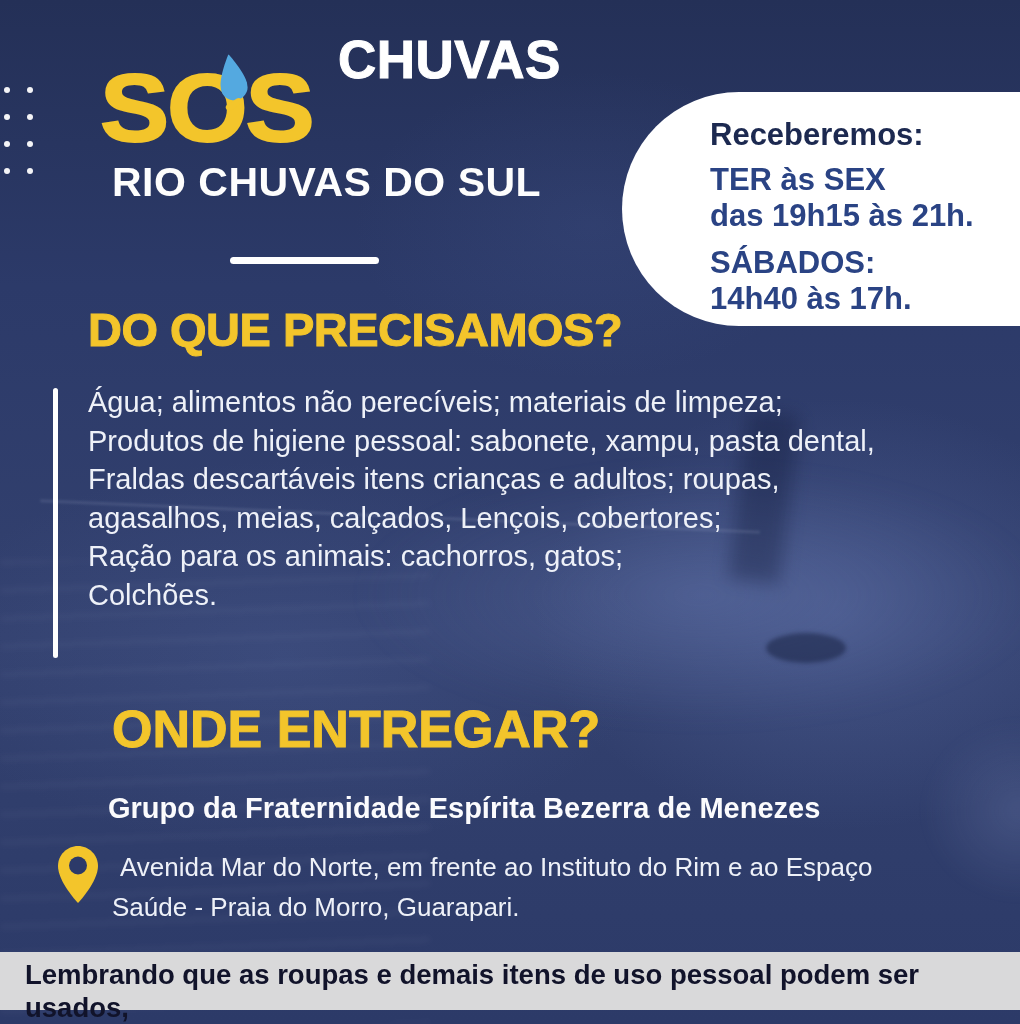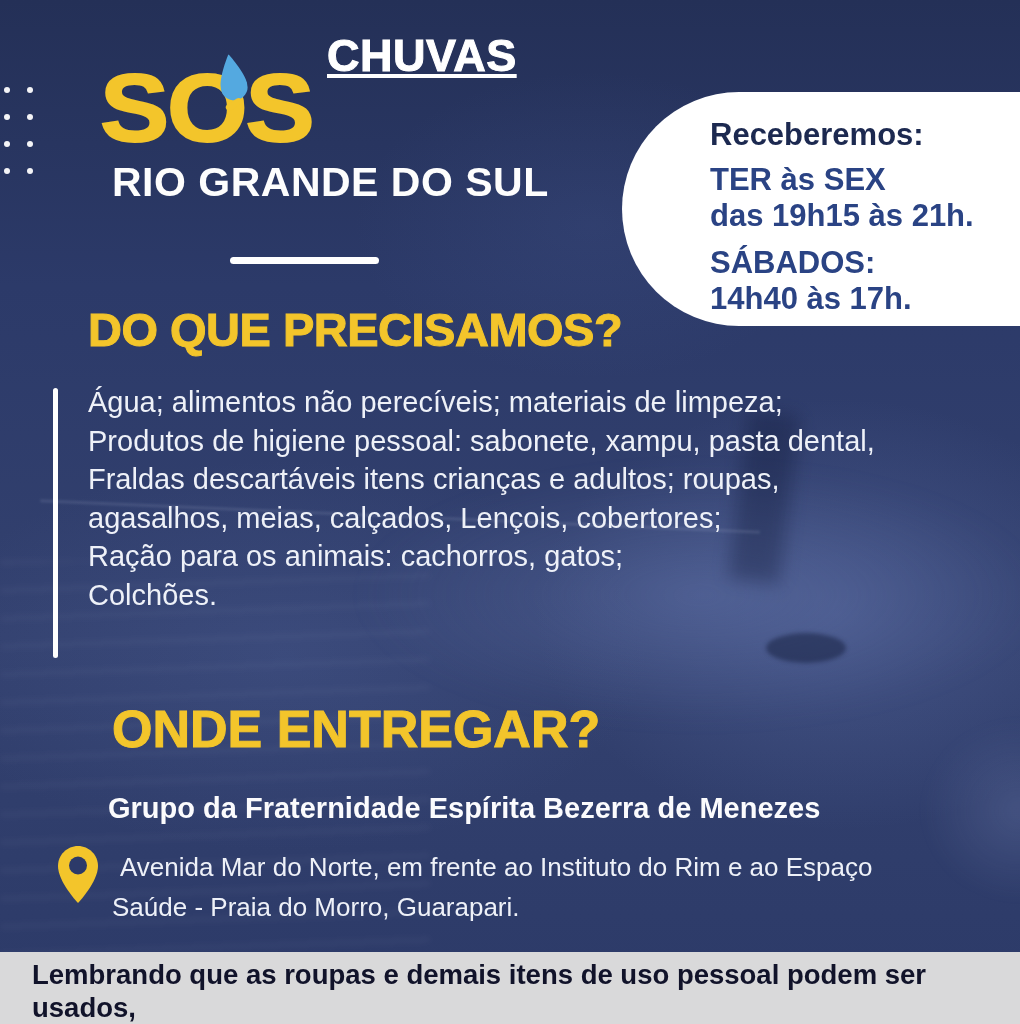--- a/index.html
+++ b/index.html
@@ -41,22 +41,22 @@
 
   
   .logo-sos { position: absolute; left: 100px; top: 60px;
     font-size: 96px; font-weight: 900; line-height: 1; letter-spacing: -2px;
     color: var(--yellow); transform: scaleX(1.08); transform-origin: left top;
     -webkit-text-stroke: 2px var(--yellow); }
   .drop { position: absolute; left: 219px; top: 54px; width: 27px; height: 47px;
     transform: rotate(-10deg); }
   .accent-mark { position: absolute; left: 225px; top: 101px; width: 18px; height: 7px;
     background: var(--yellow); border-radius: 4px; transform: rotate(-32deg); }
-  .logo-chuvas { position: absolute; left: 327px; top: 33px;
-    font-size: 45px; font-weight: 900; line-height: 1; letter-spacing: 0.5px; color: #fff; text-decoration: underline;
+  .logo-chuvas { position: absolute; left: 338px; top: 33px;
+    font-size: 53px; font-weight: 900; line-height: 1; letter-spacing: 0.5px; color: #fff;
     -webkit-text-stroke: 1px #fff; }
   .logo-region { position: absolute; left: 112px; top: 162px;
     font-size: 41px; font-weight: 700; line-height: 1; letter-spacing: 0.5px; color: #fdfdfd; }
   .divider { position: absolute; left: 230px; top: 257px; width: 149px; height: 7px;
     background: #fff; border-radius: 4px; }
 
   
   .schedule-card { position: absolute; left: 622px; top: 92px; width: 470px; height: 234px;
     background: #fff; border-radius: 117px 0 0 117px; padding: 25px 0 0 88px; }
   .schedule-title { font-size: 31px; font-weight: 700; color: #1c2950; margin-bottom: 9px; }
@@ -76,22 +76,22 @@
     font-size: 52px; font-weight: 900; line-height: 1; color: var(--yellow);
     -webkit-text-stroke: 1px var(--yellow); }
   .delivery-org { position: absolute; left: 108px; top: 792px;
     font-size: 29px; font-weight: 700; color: #fbfbfd; }
   .pin { position: absolute; left: 58px; top: 846px; width: 40px; height: 57px; }
   .address { position: absolute; left: 112px; top: 847px; width: 840px;
     font-size: 26px; line-height: 40px; color: #eef1f8; }
   .address .l1 { padding-left: 8px; }
 
   
-  .footer-bar { position: absolute; left: 0; top: 952px; width: 1020px; height: 72px;
-    background: #d9d9da; padding: 6px 20px 0 32px; }
+  .footer-bar { position: absolute; left: 0; top: 952px; width: 1020px; height: 58px;
+    background: #d9d9da; padding: 6px 20px 0 25px; }
   .footer-text { font-size: 27.5px; font-weight: 700; color: #11132a; line-height: 33px;
     font-family: "Liberation Sans", sans-serif; }
 
   :root { --yellow: #F3C52B; }
 </style>
 </head>
 <body>
 
 <div class="flyer">
 
@@ -112,21 +112,21 @@
     <span class="dot"></span>
       <span class="dot"></span>
   </div>
 
   <div class="logo-sos">SOS</div>
   <svg class="drop" viewBox="0 0 27 47">
     <path d="M13.5 0 C13.5 0 27 21 27 33 A13.5 13.5 0 1 1 0 33 C0 21 13.5 0 13.5 0 Z" fill="#54A9E0"></path>
   </svg>
   <div class="accent-mark"></div>
   <div class="logo-chuvas">CHUVAS</div>
-  <div class="logo-region">RIO GRANDE DO SUL</div>
+  <div class="logo-region">RIO CHUVAS DO SUL</div>
   <div class="divider"></div>
 
   <div class="schedule-card">
     <div class="schedule-title">Receberemos:</div>
     <div class="schedule-block">
       <div>TER às SEX</div>
       <div>das 19h15 às 21h.</div>
     </div>
     <div class="schedule-block">
       <div>SÁBADOS:</div>

